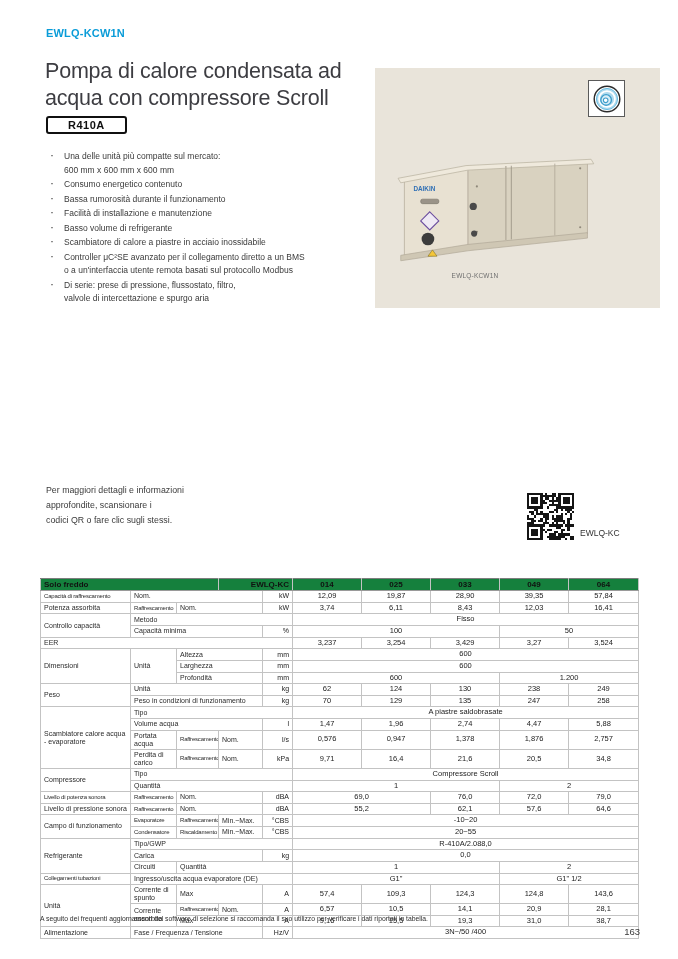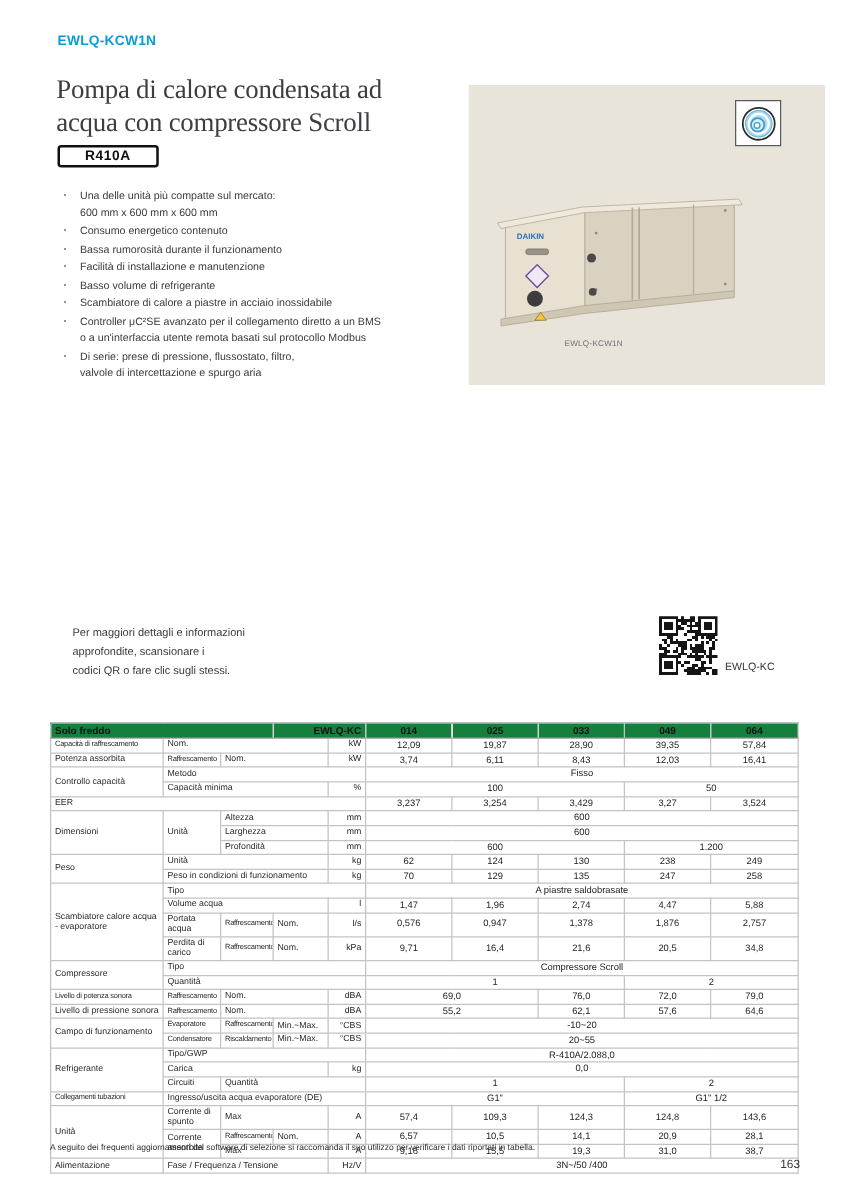--- a/index.html
+++ b/index.html
@@ -1,33 +1,33 @@
 <!DOCTYPE html>
 <html><head>
 <meta charset="utf-8">
 <style>
   * { margin:0; padding:0; box-sizing:border-box; }
   html,body { background:#fff; }
   body { font-family:"Liberation Sans","DejaVu Sans",sans-serif; }
   .page { position:relative; width:678px; height:959px; background:#fff; overflow:hidden; }
 
   .model-code { position:absolute; left:46px; top:27px; font-size:11px; font-weight:bold; color:#0a9cd8; letter-spacing:.2px; }
-  .title { position:absolute; left:45px; top:58px; font-size:21.5px; font-weight:400; color:#3d3d42; line-height:27px; white-space:pre-line; letter-spacing:-.2px;font-family:Liberation Serif, serif; }
+  .title { position:absolute; left:45px; top:58px; font-size:21.5px; font-weight:400; color:#3d3d42; line-height:27px; white-space:pre-line; letter-spacing:-.2px; }
   .badge { position:absolute; left:46px; top:116px; display:inline-block; font-size:11px; font-weight:bold; color:#101010; border:2px solid #101010; border-radius:3px; padding:0 20px; line-height:14px; letter-spacing:.5px; background:#fff; }
 
   .features { position:absolute; left:48px; top:150px; width:322px; list-style:none; }
   .features li { position:relative; padding-left:16px; font-size:8.5px; color:#3a3a3a; line-height:13.5px; margin-bottom:1px; white-space:pre-line; }
   .features li::before { content:"·"; position:absolute; left:2px; top:-1px; font-size:12px; color:#3a3a3a; }
 
   .product-panel { position:absolute; left:375px; top:68px; width:285px; height:240px; background:#e9e4da; }
   .scroll-icon { position:absolute; left:213px; top:12px; width:37px; height:37px; background:#fff; border:1.5px solid #5a5a5a; display:flex; align-items:center; justify-content:center; }
   .unit-art { position:absolute; left:10px; top:55px; width:220px; height:145px; }
   .product-caption { position:absolute; left:0; top:204px; width:200px; text-align:center; font-size:6.5px; color:#6f6f6f; letter-spacing:.2px; }
 
-  .qr-text { position:absolute; left:46px; top:499px; width:260px; font-size:8.8px; color:#3a3a3a; line-height:15px; white-space:pre-line;margin-left:12px; }
+  .qr-text { position:absolute; left:46px; top:483px; width:260px; font-size:8.8px; color:#3a3a3a; line-height:15px; white-space:pre-line; }
   .qr-box { position:absolute; left:527px; top:493px; width:47px; height:47px; cursor:pointer; }
   .qr-box svg { width:100%; height:100%; display:block; }
   .qr-label { position:absolute; left:580px; top:528px; font-size:8.5px; color:#333; }
 
   .spec-table { position:absolute; left:40px; top:578px; width:598px; border-collapse:collapse; table-layout:fixed; }
   .spec-table td { border:1px solid #c3c3c3; font-size:7.5px; color:#222; padding:1px 3px; height:9.5px; line-height:1.15; text-align:center; vertical-align:middle; overflow:hidden; }
   .spec-table td.lab { text-align:left; font-size:7px; color:#2a2a2a; }
   .spec-table td.unit { text-align:right; font-size:7px; }
   .spec-table td.xs { font-size:6px; letter-spacing:-.2px; }
   .spec-table tr.header td { background:#15803d; font-weight:bold; font-size:8px; color:#111;

